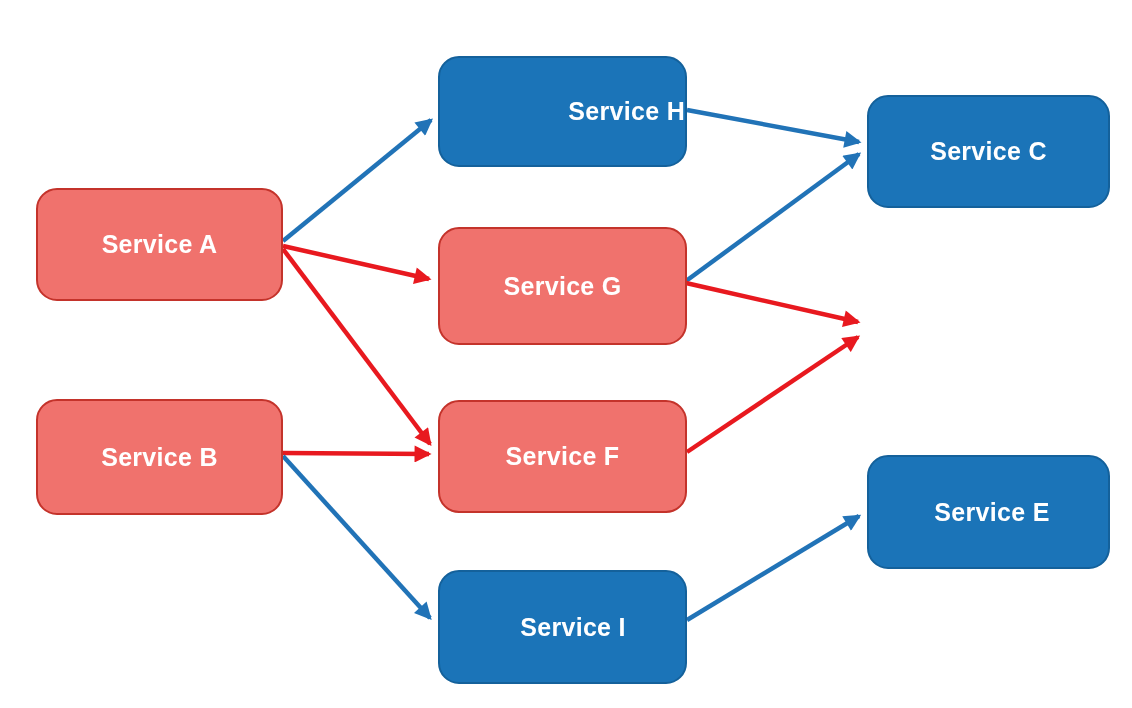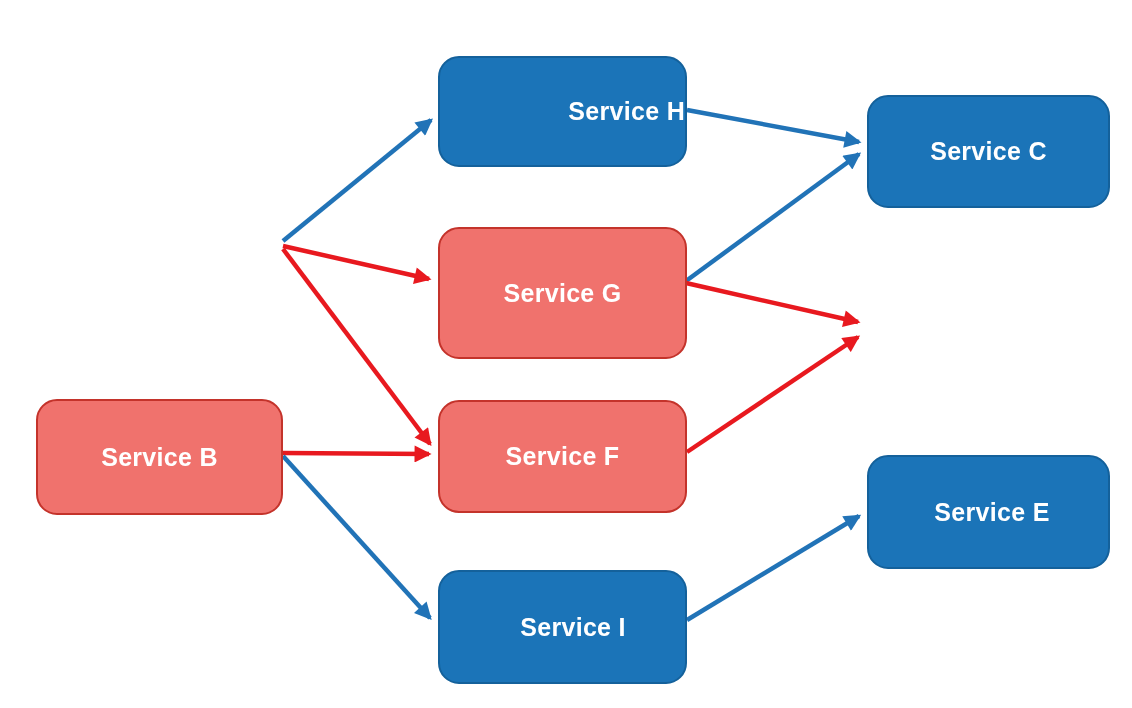--- a/index.html
+++ b/index.html
@@ -40,21 +40,21 @@
   .node.red    { background: #E81D25; border-color: #B4161C; }
 
   .edge-blue { stroke: #2173B7; }
   .edge-red  { stroke: #E8191F; }
   .edge { stroke-width: 4.5; fill: none; }
 
   
   #node-A { left: 36px;  top: 188px; width: 247px; height: 113px; }
   #node-B { left: 36px;  top: 399px; width: 247px; height: 116px; }
   #node-H { left: 438px; top: 56px;  width: 249px; height: 111px; justify-content: flex-end; }
-  #node-G { left: 438px; top: 227px; width: 249px; height: 132px; }
+  #node-G { left: 438px; top: 227px; width: 249px; height: 118px; }
   #node-F { left: 438px; top: 400px; width: 249px; height: 113px; }
   #node-I { left: 438px; top: 570px; width: 249px; height: 114px; padding-left: 21px; }
   #node-C { left: 867px; top: 95px;  width: 243px; height: 113px; }
   #node-D { left: 865px; top: 270px; width: 245px; height: 113px; }
   #node-E { left: 867px; top: 455px; width: 243px; height: 114px; padding-left: 7px; }
 </style>
 </head>
 <body>
 
 <div class="canvas">
@@ -74,20 +74,23 @@
     <line class="edge edge-red" x1="283" y1="249" x2="430" y2="444" marker-end="url(#arrow-red)"></line>
     <line class="edge edge-red" x1="283" y1="453" x2="429" y2="454" marker-end="url(#arrow-red)"></line>
     <line class="edge edge-blue" x1="283" y1="456" x2="430" y2="618" marker-end="url(#arrow-blue)"></line>
     <line class="edge edge-blue" x1="687" y1="110" x2="859" y2="142" marker-end="url(#arrow-blue)"></line>
     <line class="edge edge-blue" x1="686" y1="281" x2="859" y2="154" marker-end="url(#arrow-blue)"></line>
     <line class="edge edge-red" x1="686" y1="283" x2="858" y2="322" marker-end="url(#arrow-red)"></line>
     <line class="edge edge-red" x1="687" y1="452" x2="858" y2="337" marker-end="url(#arrow-red)"></line>
     <line class="edge edge-blue" x1="687" y1="620" x2="859" y2="516" marker-end="url(#arrow-blue)"></line>
   </svg>
 
+  <div id="node-A" class="node salmon">
+    <span>Service A</span>
+  </div>
   <div id="node-B" class="node salmon">
     <span>Service B</span>
   </div>
   <div id="node-H" class="node blue">
     <span>Service H</span>
   </div>
   <div id="node-G" class="node salmon">
     <span>Service G</span>
   </div>
   <div id="node-F" class="node salmon">

